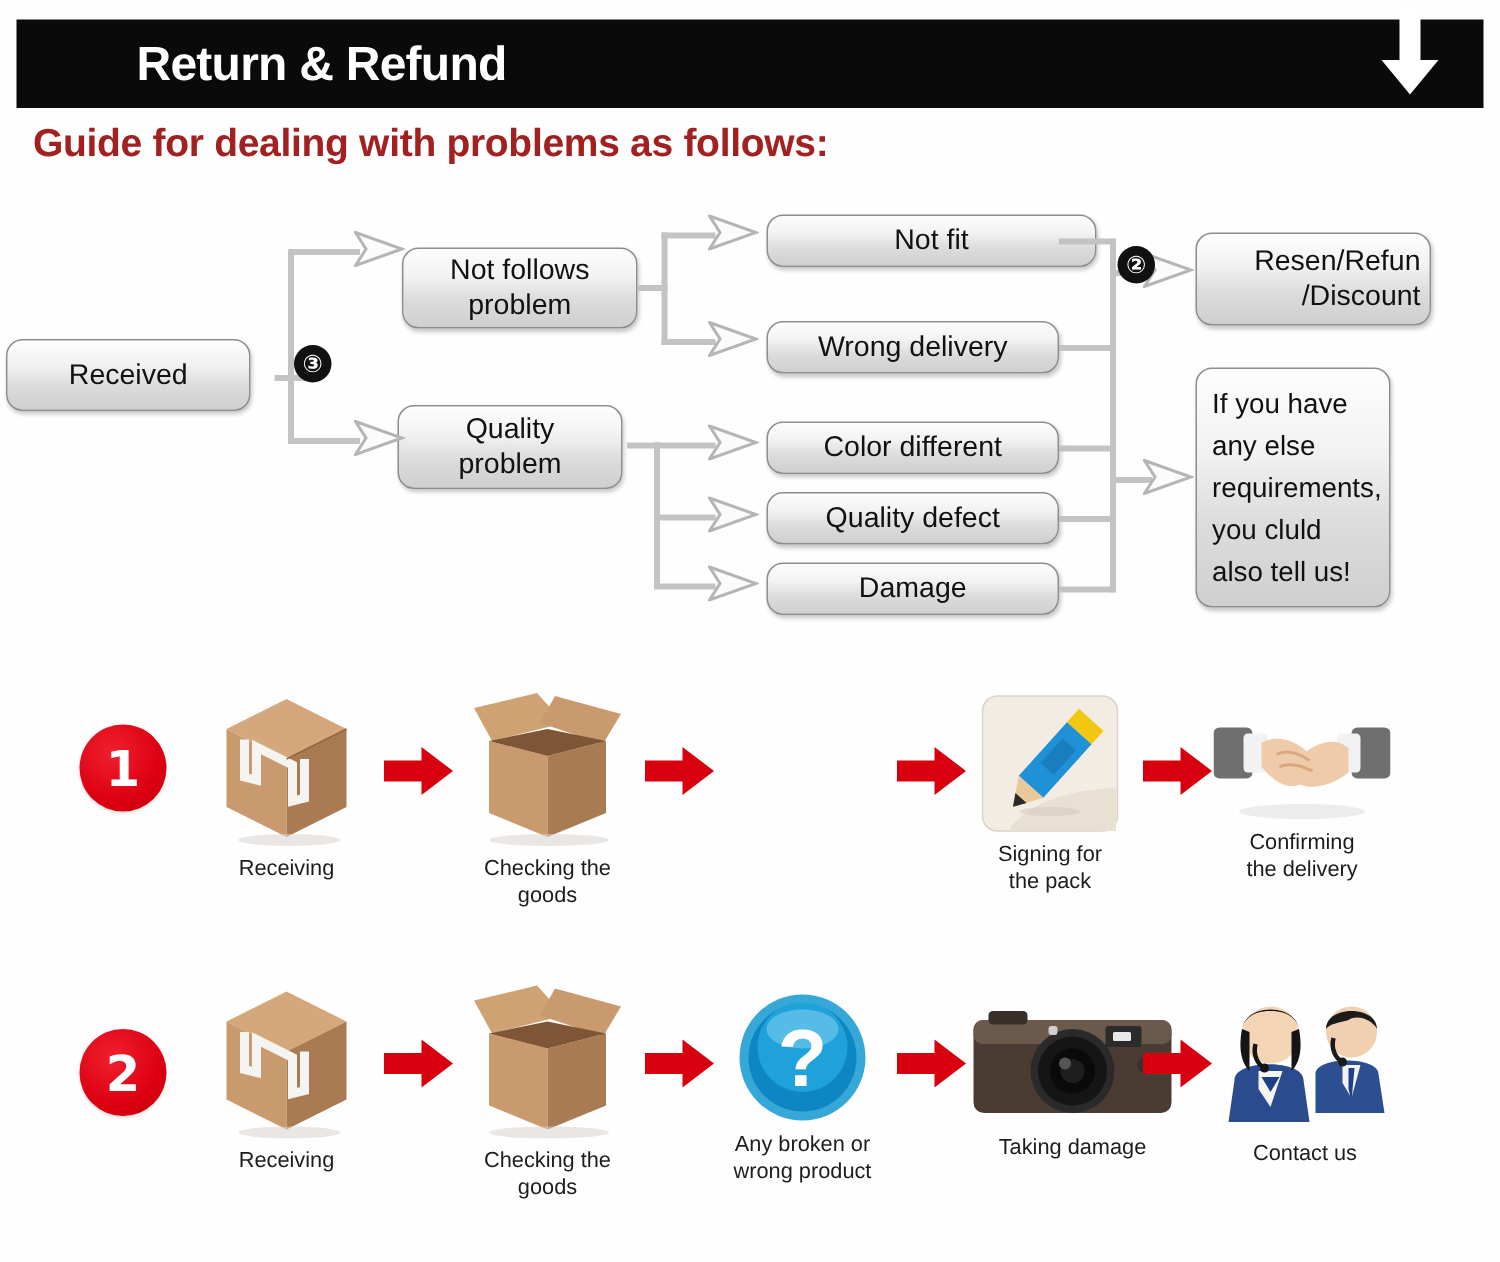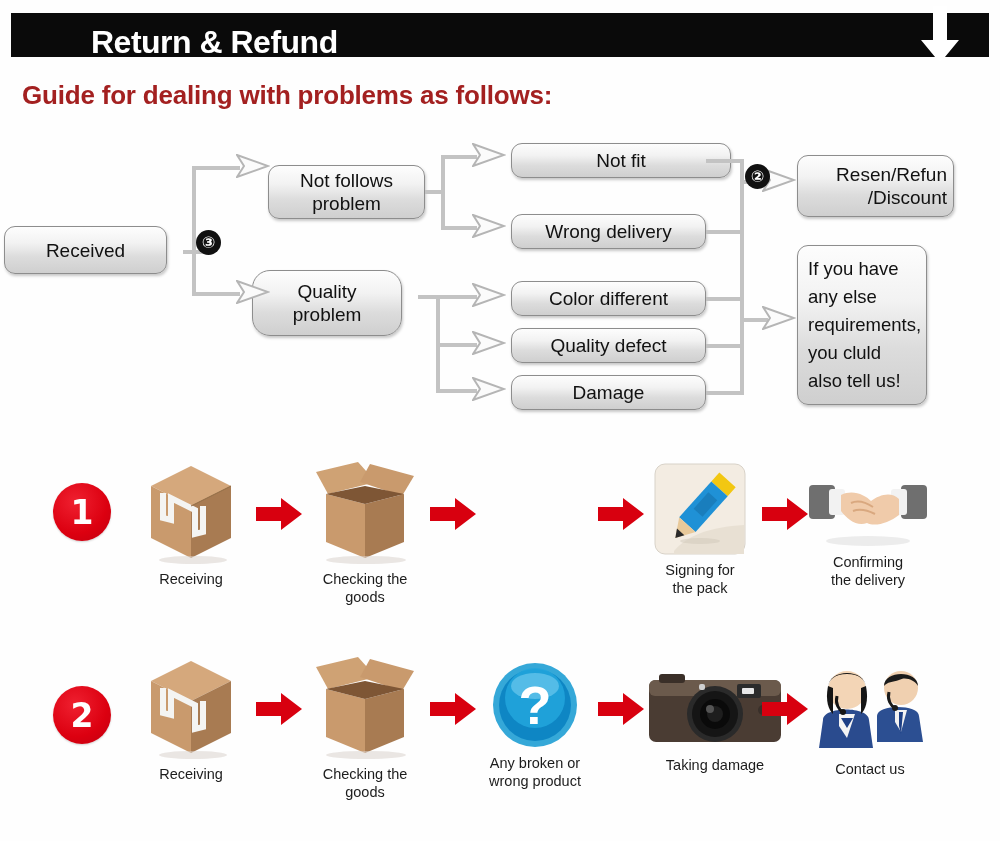--- a/index.html
+++ b/index.html
@@ -6,21 +6,21 @@
   html, body {
     width: 1000px; height: 841px;
     background: #ffffff;
     font-family: "Liberation Sans", sans-serif;
     overflow: hidden;
   }
   #page { position: relative; width: 1000px; height: 841px; background: #fefefe; }
 
   
   .banner {
-    position: absolute; left: 11px; top: 13px; width: 978px; height: 44px;
+    position: absolute; left: 11px; top: 13px; width: 978px; height: 59px;
     background: #0a0a0a;
   }
   .banner-title {
     position: absolute; left: 80px; top: 12px;
     color: #ffffff; font-size: 32px; font-weight: bold;
     letter-spacing: -0.5px; line-height: 34px;
     font-family: "Liberation Sans", sans-serif;
     white-space: nowrap;
   }
   .banner-arrow {
@@ -121,21 +121,21 @@
 
     <div class="fbox" style="left:4px; top:96px; width:163px; height:48px;">
       <span class="txt">Received</span>
     </div>
 
     <div class="fbox" style="left:268px; top:35px; width:157px; height:54px;">
       <span class="txt" style="white-space:pre-line;">Not follows
 problem</span>
     </div>
 
-    <div class="fbox" style="left:252px; top:140px; width:150px; height:66px;border-radius:18px;">
+    <div class="fbox" style="left:265px; top:140px; width:150px; height:56px;">
       <span class="txt" style="white-space:pre-line;">Quality
 problem</span>
     </div>
 
     <div class="conn h" style="left:425px; top:60px; width:20px;"></div>
     <div class="conn v" style="left:441px; top:25px; height:75px;"></div>
     <div class="conn h" style="left:441px; top:25px; width:36px;"></div>
     <div class="conn h" style="left:441px; top:96px; width:36px;"></div>
     <svg class="ahead" style="left:472px; top:13px; width:34px; height:24px;" viewBox="0 0 34 24">
       <polygon points="1,1 32,12 1,23 8,12" fill="#fbfbfb" stroke="#b5b5b5" stroke-width="2"></polygon>

